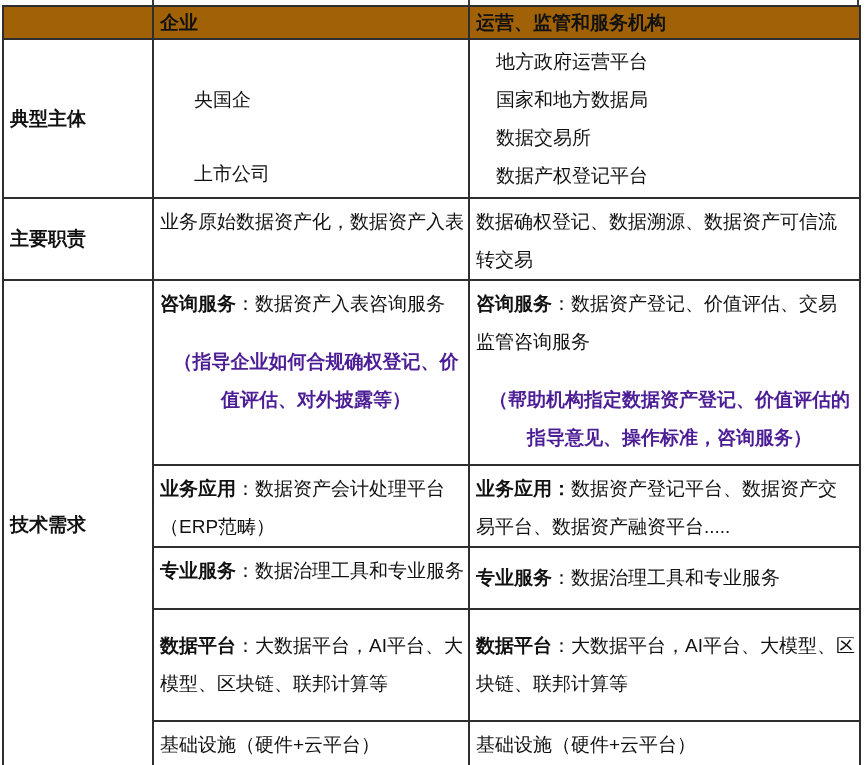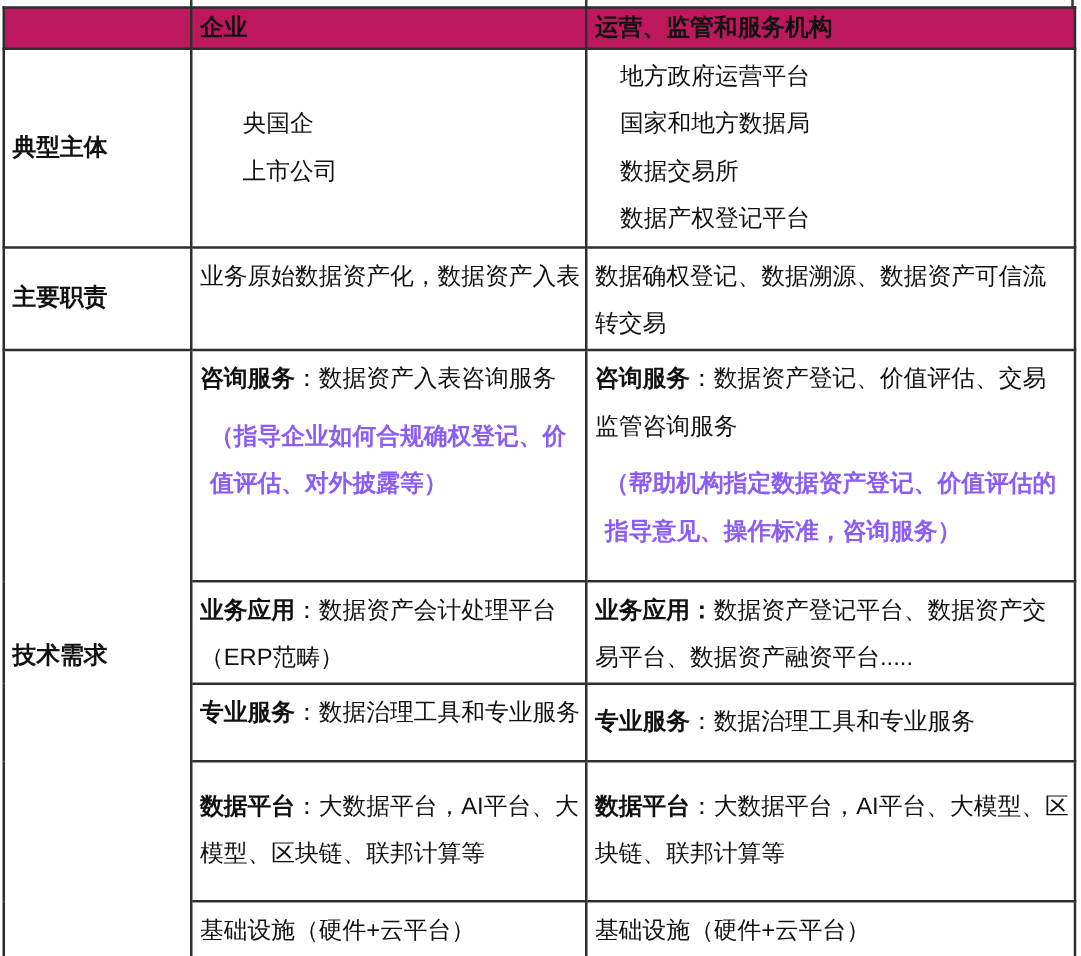--- a/index.html
+++ b/index.html
@@ -32,47 +32,48 @@
     text-align: left;
     font-weight: normal;
     word-break: break-all;
   }
   col.c1 { width: 150px; }
   col.c2 { width: 316px; }
   col.c3 { width: 391px; }
 
   tr.hdr { height: 33px; }
   tr.hdr th {
-    background: #be185d;
+    background: #a16207;
     font-weight: bold;
     line-height: 24px;
     vertical-align: middle;
   }
   tr.r-subjects { height: 159px; }
   tr.r-duties   { height: 76px; }
   tr.r-consult  { height: 185px; }
   tr.r-apps     { height: 75px; border-radius: 22px; }
   tr.r-prof     { height: 62px; }
   tr.r-platform { height: 112px; }
   tr.r-infra    { height: 48px; }
 
   .v-mid { vertical-align: middle; }
   .v-top { vertical-align: top; padding-top: 4px; }
 
   .rowlabel { font-weight: bold; border-radius: 22px; }
   .lbl { font-weight: bold; }
 
-  .indent-lg { padding-left: 34px; }
+  .indent-lg { padding-left: 34px; margin-top: 36px; }
   .indent-sm { padding-left: 20px; }
 
   .note {
-    color: #8b5cf6;
+    color: #4c1d95;
     font-weight: bold;
-    margin-top: 8px;
+    margin-top: 20px;
     padding-left: 8px;
+    text-align: center;
   }
   .hide-if-empty:empty, p:empty { display: none; }
 </style>
 </head>
 <body>
 
 <div class="stage">
   <div class="stub s1"></div>
   <div class="stub s2"></div>
   <div class="stub s3"></div>

